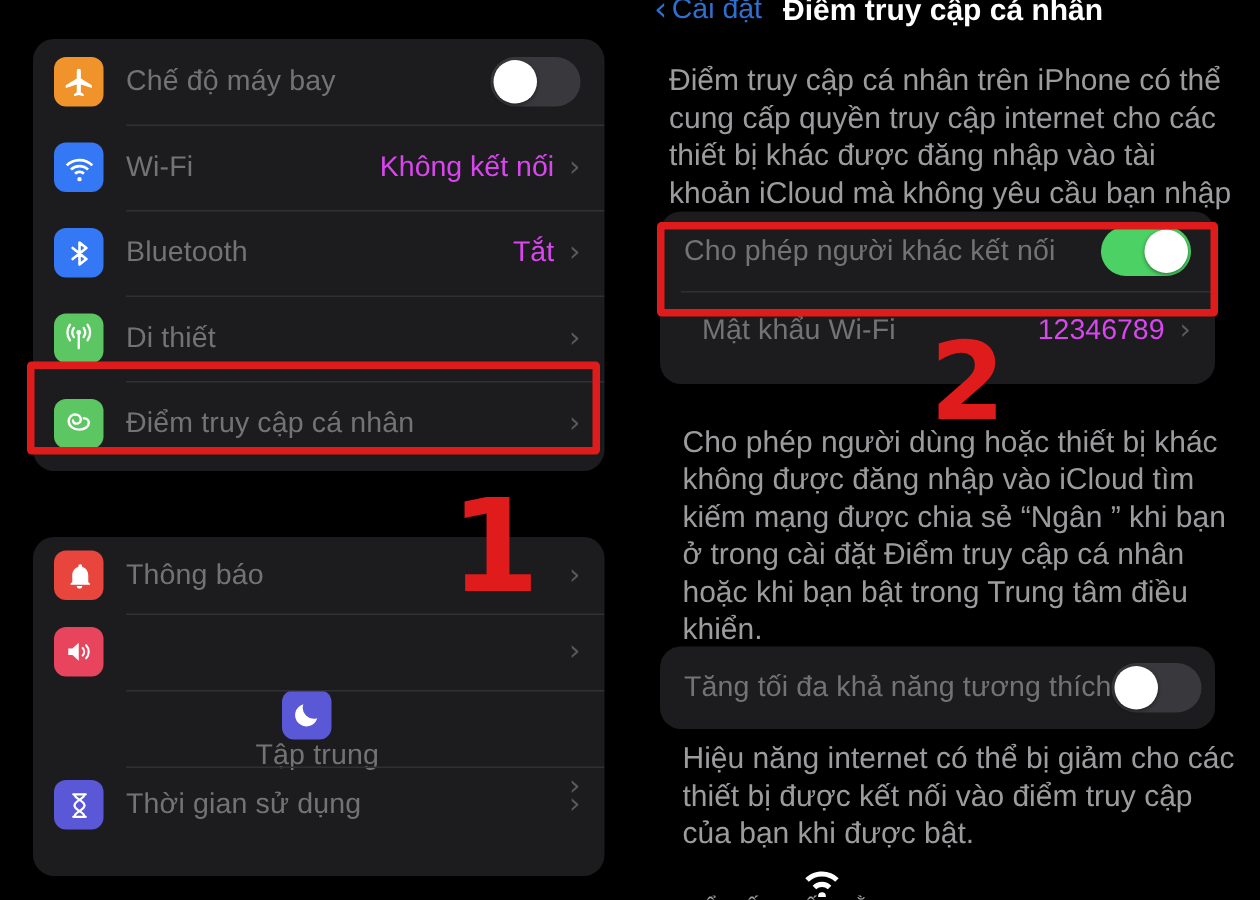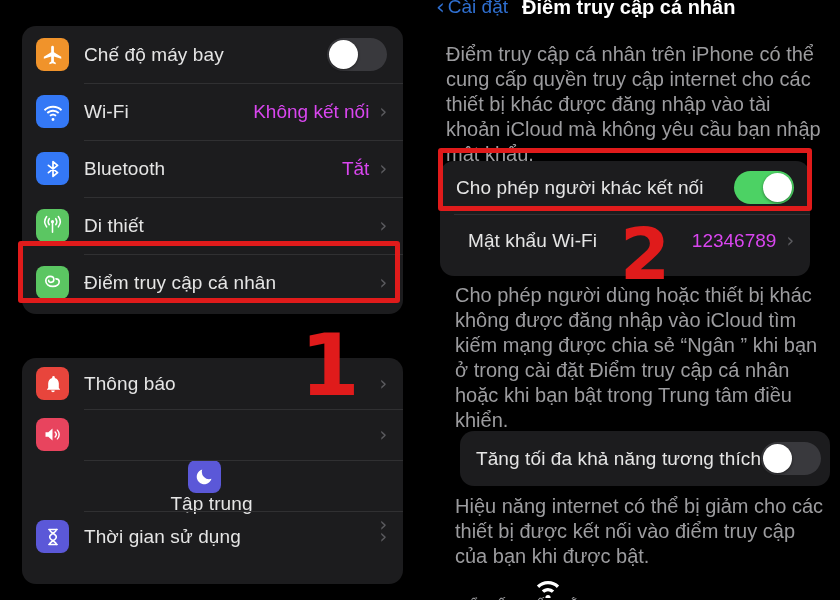--- a/index.html
+++ b/index.html
@@ -39,21 +39,21 @@
     width:33px; height:33px;
     border-radius:8px;
     flex:0 0 33px;
     display:flex; align-items:center; justify-content:center;
     color:#fff;
     margin-right:15px;
   }
   .app-icon svg{ display:block; }
 
   .row-label{
-    color:#e5e5e5;
+    color:#737373;
     font-size:19px;
     letter-spacing:.1px;
     white-space:nowrap;
   }
   .row-value{
     margin-left:auto;
     color:#d946ef;
     font-size:19px;
     white-space:nowrap;
     padding-right:10px;
@@ -259,37 +259,37 @@
   <div class="nav-header">
     <span class="back-btn">
       <span class="bk-chev">‹</span>
       <span>Cài đặt</span>
     </span>
     <span class="nav-title">Điểm truy cập cá nhân</span>
   </div>
 
   <div class="footnote" style="left:446px; top:42px; width:378px;">Điểm truy cập cá nhân trên iPhone có thể cung cấp quyền truy cập internet cho các thiết bị khác được đăng nhập vào tài khoản iCloud mà không yêu cầu bạn nhập mật khẩu.</div>
 
-  <div class="card" style="left:440px; top:161px; width:370px; height:115px;">
+  <div class="card" style="left:440px; top:141px; width:370px; height:115px;">
     <div class="row row-noicon" style="height:53px; padding-left:16px;">
       <span class="row-label">Cho phép người khác kết nối</span>
       <span class="toggle on">
           <span class="knob"></span>
         </span>
     </div>
     <div class="row row-noicon" style="height:53px; padding-left:28px;">
       <span class="row-label">Mật khẩu Wi-Fi</span>
       <span class="row-value">12346789</span>
       <span class="chev">›</span>
     </div>
   </div>
 
   <div class="footnote" style="left:455px; top:283px; width:372px;">Cho phép người dùng hoặc thiết bị khác không được đăng nhập vào iCloud tìm kiếm mạng được chia sẻ “Ngân ” khi bạn ở trong cài đặt Điểm truy cập cá nhân hoặc khi bạn bật trong Trung tâm điều khiển.</div>
 
-  <div class="card" style="left:440px; top:431px; width:370px; height:55px;margin-left:20px;">
+  <div class="card" style="left:440px; top:431px; width:370px; height:55px;">
     <div class="row row-noicon" style="height:55px; padding-left:16px;">
       <span class="row-label">Tăng tối đa khả năng tương thích</span>
       <span class="toggle off">
           <span class="knob"></span>
         </span>
     </div>
   </div>
 
   <div class="footnote" style="left:455px; top:494px; width:372px;">Hiệu năng internet có thể bị giảm cho các thiết bị được kết nối vào điểm truy cập của bạn khi được bật.</div>
 

